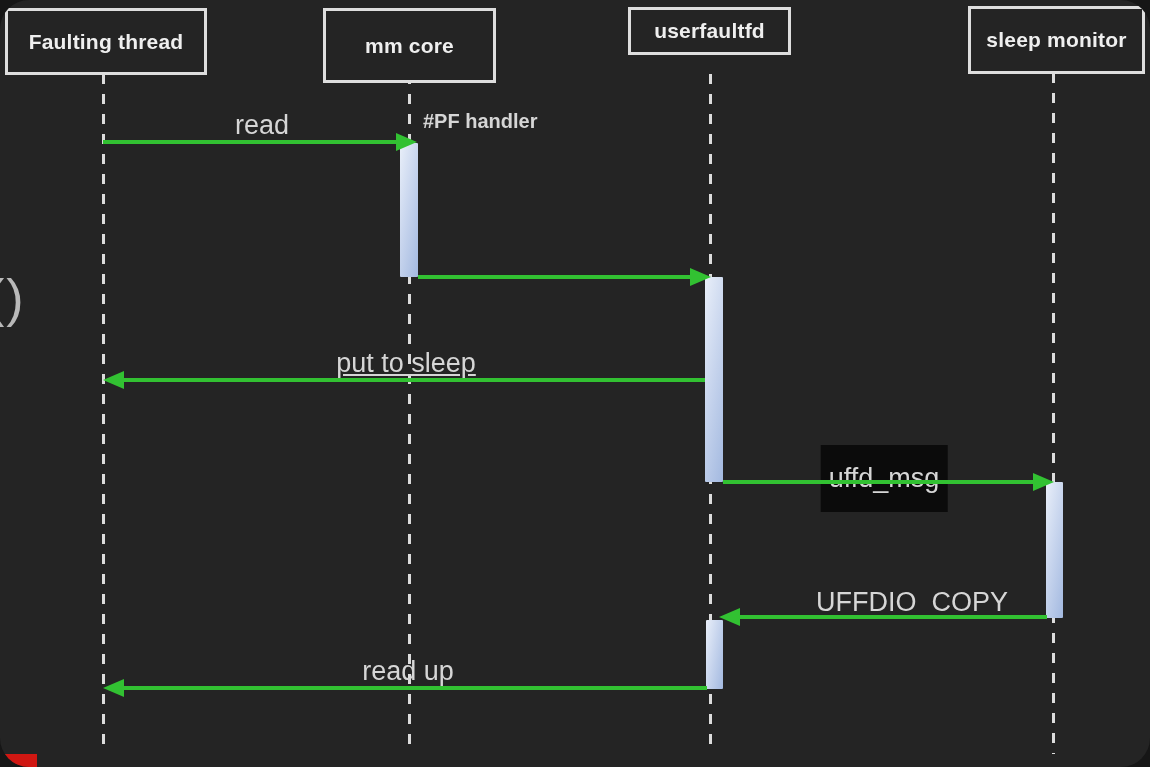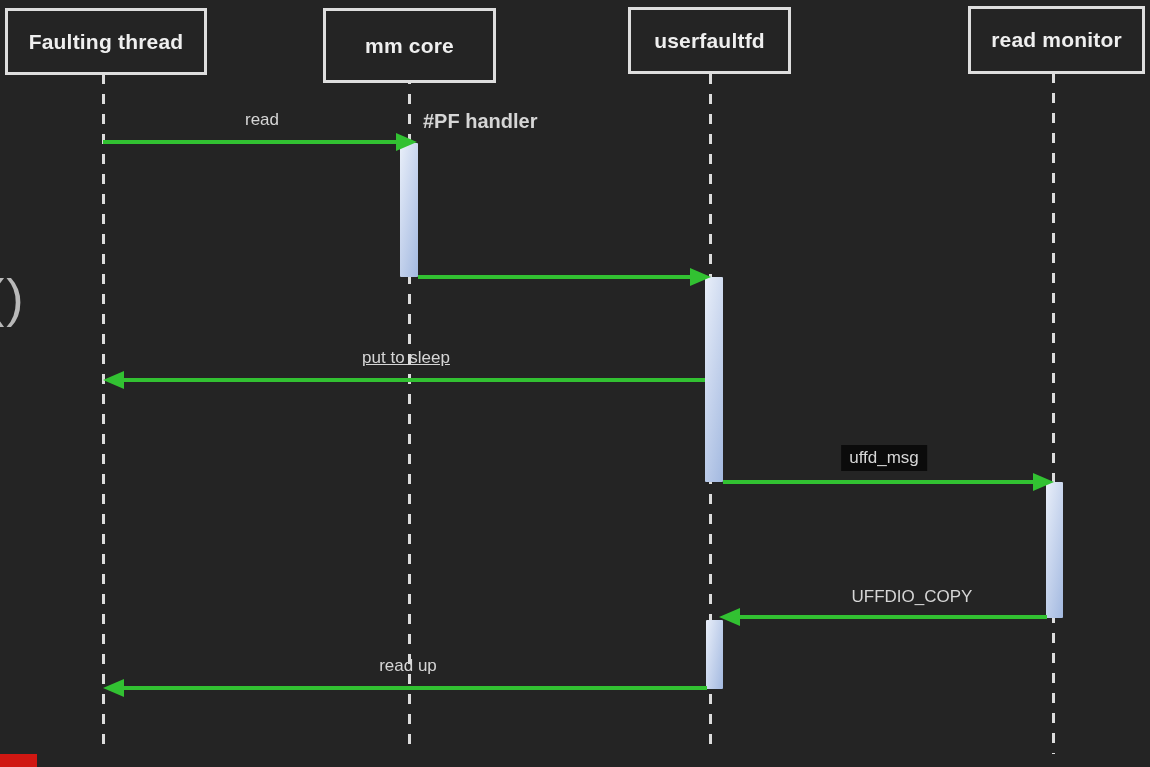--- a/index.html
+++ b/index.html
@@ -2,20 +2,21 @@
 <html><head>
 <meta charset="utf-8">
 <style>
   html,body{margin:0;padding:0;background:#161616;}
   .stage{
     position:relative;
     width:1150px;height:767px;
     background:#242424;
     overflow:hidden;
     font-family:"Liberation Sans", sans-serif;
+    border-radius:29px;
   }
   
   .participant{
     position:absolute;
     box-sizing:border-box;
     border:3px solid #dedede;
     display:flex;align-items:center;justify-content:center;
     color:#efefef;
     font-size:21px;font-weight:bold;
     letter-spacing:0.2px;
@@ -40,27 +41,27 @@
   .arrowhead{
     position:absolute;width:0;height:0;
     border-top:9px solid transparent;
     border-bottom:9px solid transparent;
   }
   .arrowhead.right{border-left:21px solid #32c132;}
   .arrowhead.left{border-right:21px solid #32c132;}
   .msg-label{
     position:absolute;
     color:#d6d6d6;
-    font-size:17px;
+    font-size:27px;
     white-space:nowrap;
     transform:translateX(-50%);
   }
   .msg-label.boxed{
     background:#0b0b0b;
-    padding:3px 8px;
+    padding:18px 8px;
   }
   .note-label{
     position:absolute;
     color:#d6d6d6;
     font-size:20px;
     white-space:nowrap;
   }
   .clipped-label{
     position:absolute;
     color:#b9b9b9;
@@ -82,25 +83,25 @@
   <div class="lifeline" style="left:408px;top:74px;height:680px;"></div>
   <div class="lifeline" style="left:709px;top:74px;height:680px;"></div>
   <div class="lifeline" style="left:1052px;top:73px;height:681px;"></div>
 
   <div class="participant" style="left:5px;top:8px;width:202px;height:67px;">
     <span>Faulting thread</span>
   </div>
   <div class="participant" style="left:323px;top:8px;width:173px;height:75px;">
     <span>mm core</span>
   </div>
-  <div class="participant" style="left:628px;top:7px;width:163px;height:67px;">
+  <div class="participant" style="left:628px;top:7px;width:163px;height:48px;">
     <span>userfaultfd</span>
   </div>
   <div class="participant" style="left:968px;top:6px;width:177px;height:68px;">
-    <span>read monitor</span>
+    <span>sleep monitor</span>
   </div>
 
   <div class="clipped-label" style="left:-13px;top:268px;">()</div>
 
   <div class="activation" style="left:400px;top:143px;width:18px;height:134px;"></div>
   <div class="activation" style="left:705px;top:277px;width:18px;height:205px;"></div>
   <div class="activation" style="left:1046px;top:482px;width:17px;height:136px;"></div>
   <div class="activation" style="left:706px;top:620px;width:17px;height:69px;"></div>
 
   <div class="msg-label" style="left:262px;top:110px;">read</div>

